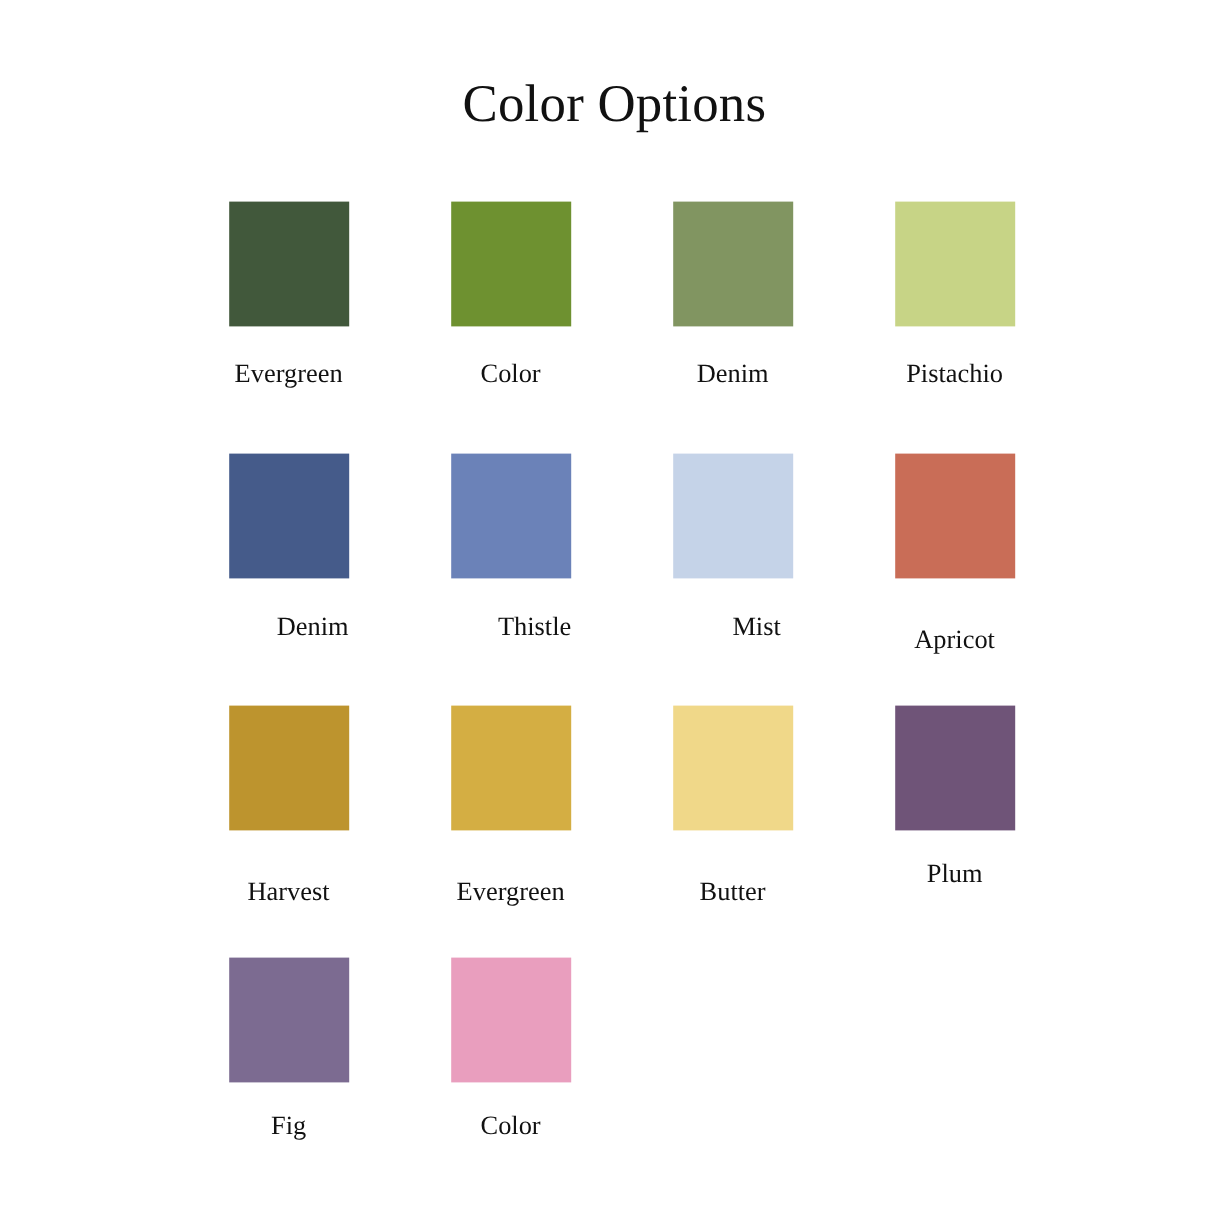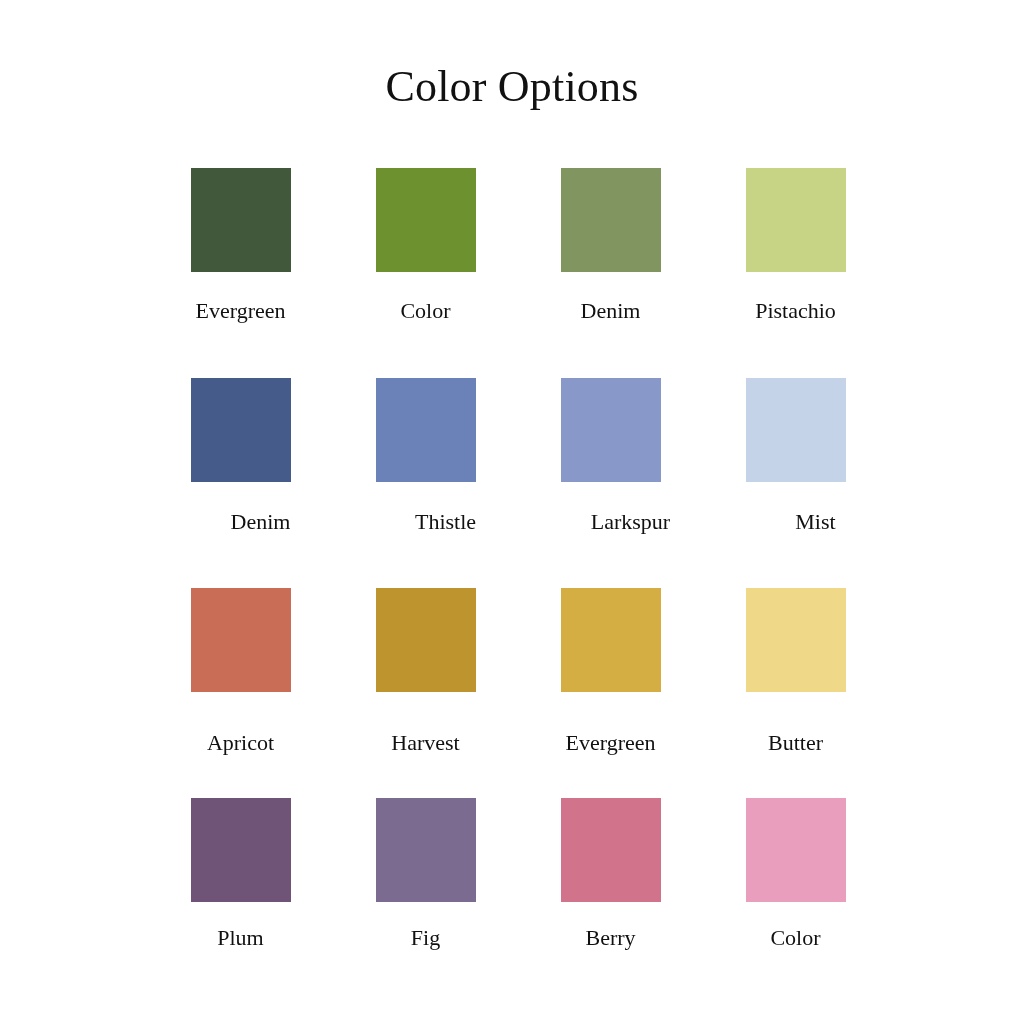--- a/index.html
+++ b/index.html
@@ -94,24 +94,20 @@
       </div>
       <div class="swatch-cell row-2">
         <div class="swatch-chip" title="#455B8A" style="background-color: rgb(69, 91, 138);"></div>
         <div class="swatch-label">Denim</div>
       </div>
       <div class="swatch-cell row-2">
         <div class="swatch-chip" title="#6B82B8" style="background-color: rgb(107, 130, 184);"></div>
         <div class="swatch-label">Thistle</div>
       </div>
       <div class="swatch-cell row-2">
-        <div class="swatch-chip" title="#8798C9" style="background-color: rgb(135, 152, 201);"></div>
-        <div class="swatch-label">Larkspur</div>
-      </div>
-      <div class="swatch-cell row-2">
         <div class="swatch-chip" title="#C5D3E8" style="background-color: rgb(197, 211, 232);"></div>
         <div class="swatch-label">Mist</div>
       </div>
       <div class="swatch-cell row-3">
         <div class="swatch-chip" title="#C96D57" style="background-color: rgb(201, 109, 87);"></div>
         <div class="swatch-label">Apricot</div>
       </div>
       <div class="swatch-cell row-3">
         <div class="swatch-chip" title="#BD942E" style="background-color: rgb(189, 148, 46);"></div>
         <div class="swatch-label">Harvest</div>
@@ -126,22 +122,18 @@
       </div>
       <div class="swatch-cell row-4">
         <div class="swatch-chip" title="#6F5478" style="background-color: rgb(111, 84, 120);"></div>
         <div class="swatch-label">Plum</div>
       </div>
       <div class="swatch-cell row-4">
         <div class="swatch-chip" title="#7C6B91" style="background-color: rgb(124, 107, 145);"></div>
         <div class="swatch-label">Fig</div>
       </div>
       <div class="swatch-cell row-4">
-        <div class="swatch-chip" title="#D1738A" style="background-color: rgb(209, 115, 138);"></div>
-        <div class="swatch-label">Berry</div>
-      </div>
-      <div class="swatch-cell row-4">
         <div class="swatch-chip" title="#E99EBE" style="background-color: rgb(233, 158, 190);"></div>
         <div class="swatch-label">Color</div>
       </div>
     </div>
 
 </div>
 
 </body></html>

